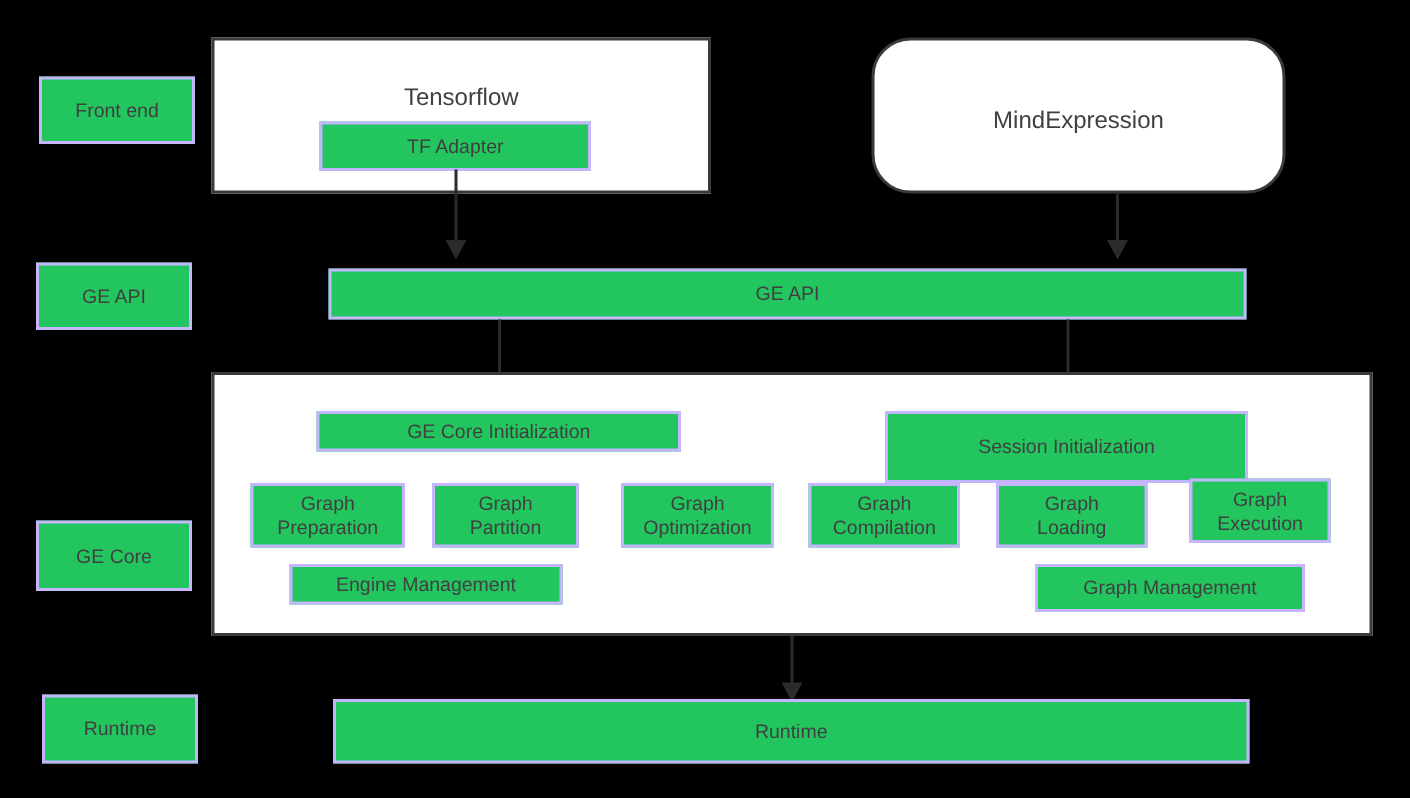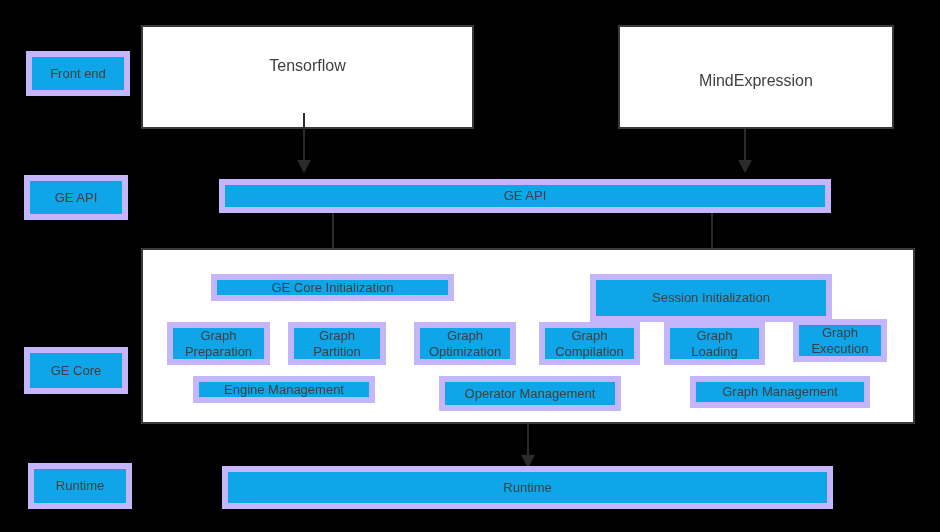--- a/index.html
+++ b/index.html
@@ -13,22 +13,22 @@
     height: 532px;
     background: #000000;
     font-family: "Liberation Sans", sans-serif;
     overflow: hidden;
   }
 
   
   .box {
     position: absolute;
     box-sizing: border-box;
-    background: #0ea5e9;
-    border: 6px solid #c4b5fd;
+    background: #22c55e;
+    border: 2px solid #c4b5fd;
     color: #404040;
     display: flex;
     align-items: center;
     justify-content: center;
     text-align: center;
     line-height: 1.18;
     font-size: 13px;
     white-space: pre-line;
   }
   .container-box {
@@ -75,22 +75,23 @@
 
   <div class="box rail-label" style="left:24px; top:175px; width:104px; height:45px;">GE API</div>
 
   <div class="box rail-label" style="left:24px; top:323px; width:104px; height:47px;margin-top:24px;">GE Core</div>
 
   <div class="box rail-label" style="left:28px; top:463px; width:104px; height:46px;">Runtime</div>
 
   <div class="container-box" style="left:141px; top:25px; width:333px; height:104px;">
     <div class="container-label" style="top:30px;">Tensorflow</div>
   </div>
+  <div class="box" style="left:213px; top:81px; width:181px; height:33px;">TF Adapter</div>
 
-  <div class="container-box" style="left:618px; top:25px; width:276px; height:104px;">
+  <div class="container-box" style="left:581px; top:25px; width:276px; height:104px;border-radius:26px;">
     <div class="container-label" style="top:45px;">MindExpression</div>
   </div>
 
   <div class="conn" style="left:303px; top:113px; height:50px;"></div>
   <div class="arrowhead" style="left:297px; top:160px;"></div>
 
   <div class="conn" style="left:744px; top:129px; height:34px;"></div>
   <div class="arrowhead" style="left:738px; top:160px;"></div>
 
   <div class="box" style="left:219px; top:179px; width:612px; height:34px;">GE API</div>
@@ -113,21 +114,20 @@
   <div class="box" style="left:414px; top:322px; width:102px; height:43px;">Graph
 Optimization</div>
   <div class="box" style="left:539px; top:322px; width:101px; height:43px;">Graph
 Compilation</div>
   <div class="box" style="left:664px; top:322px; width:101px; height:43px;">Graph
 Loading</div>
   <div class="box" style="left:793px; top:319px; width:94px; height:43px;">Graph
 Execution</div>
 
   <div class="box" style="left:193px; top:376px; width:182px; height:27px;">Engine Management</div>
-  <div class="box" style="left:439px; top:376px; width:182px; height:35px;">Operator Management</div>
   <div class="box" style="left:690px; top:376px; width:180px; height:32px;">Graph Management</div>
 
   <div class="conn" style="left:527px; top:424px; height:34px;"></div>
   <div class="arrowhead" style="left:521px; top:455px;"></div>
 
   <div class="box" style="left:222px; top:466px; width:611px; height:43px;">Runtime</div>
 
 </div>
 
 </body></html>

